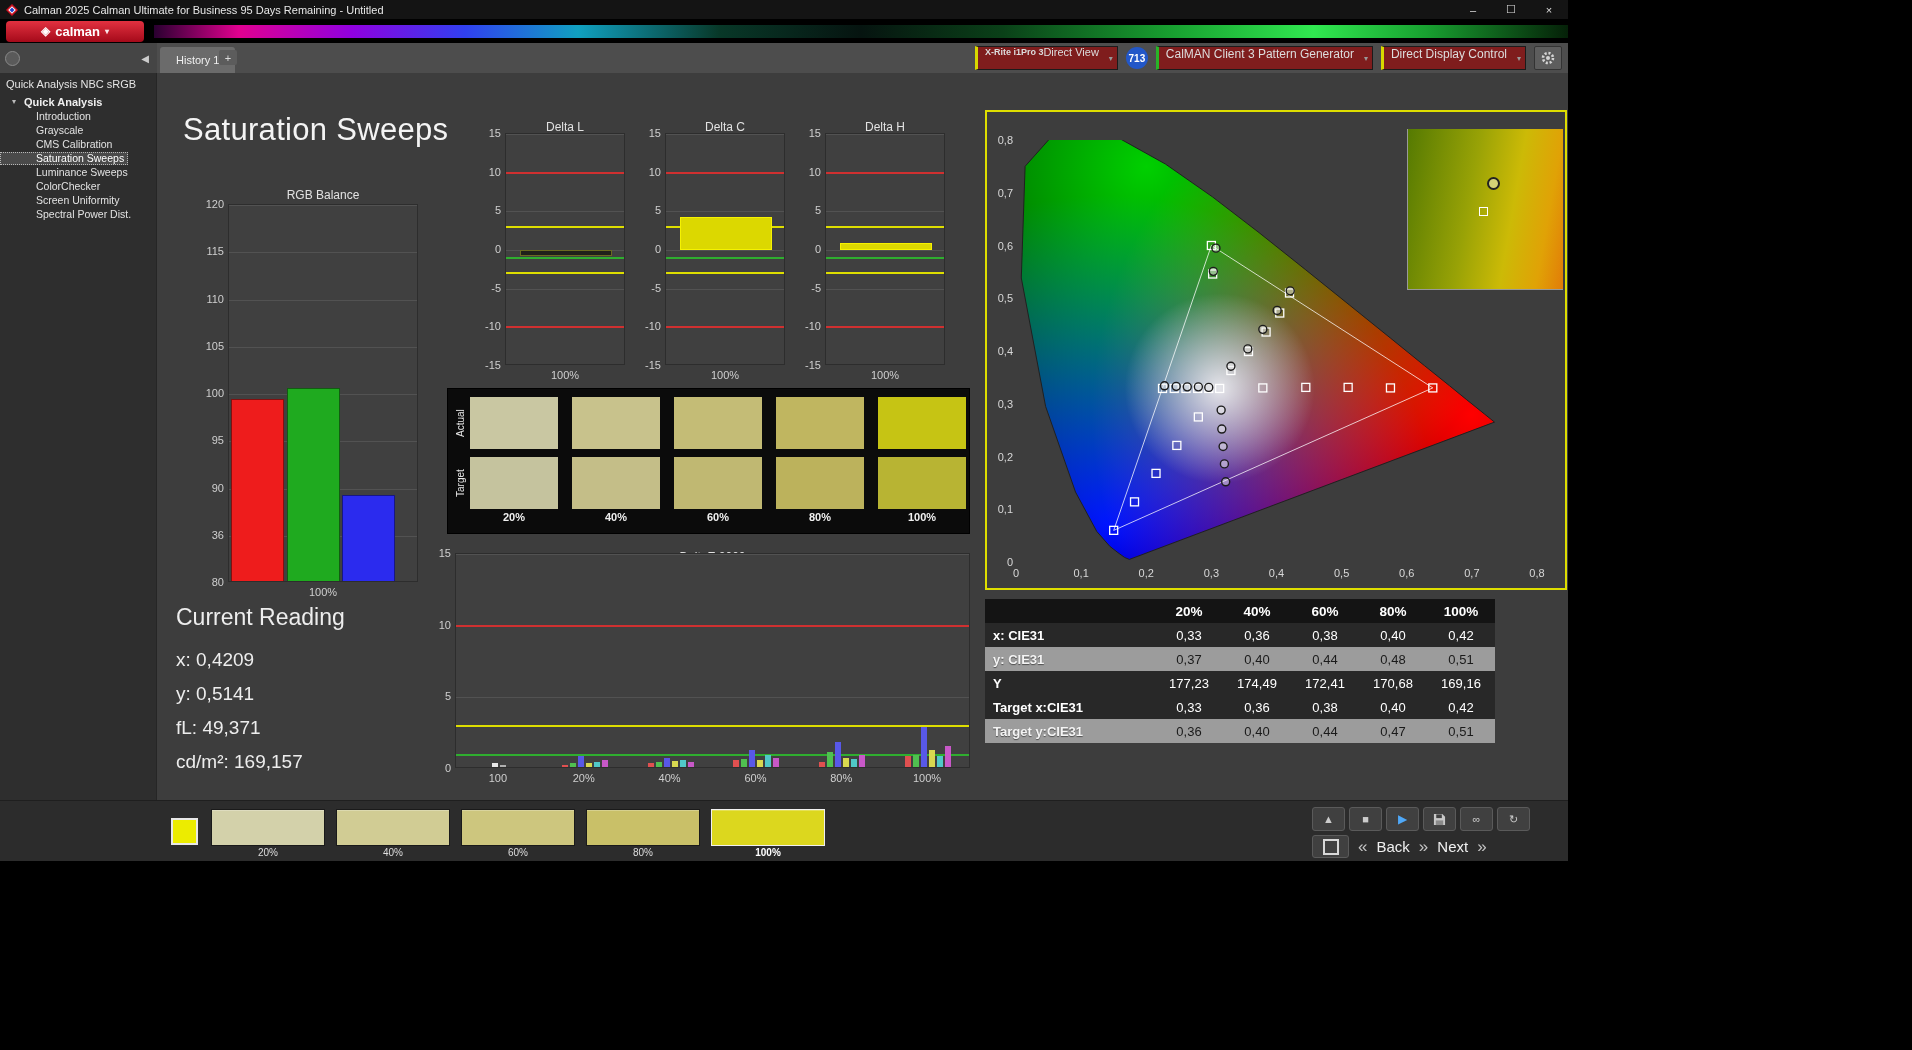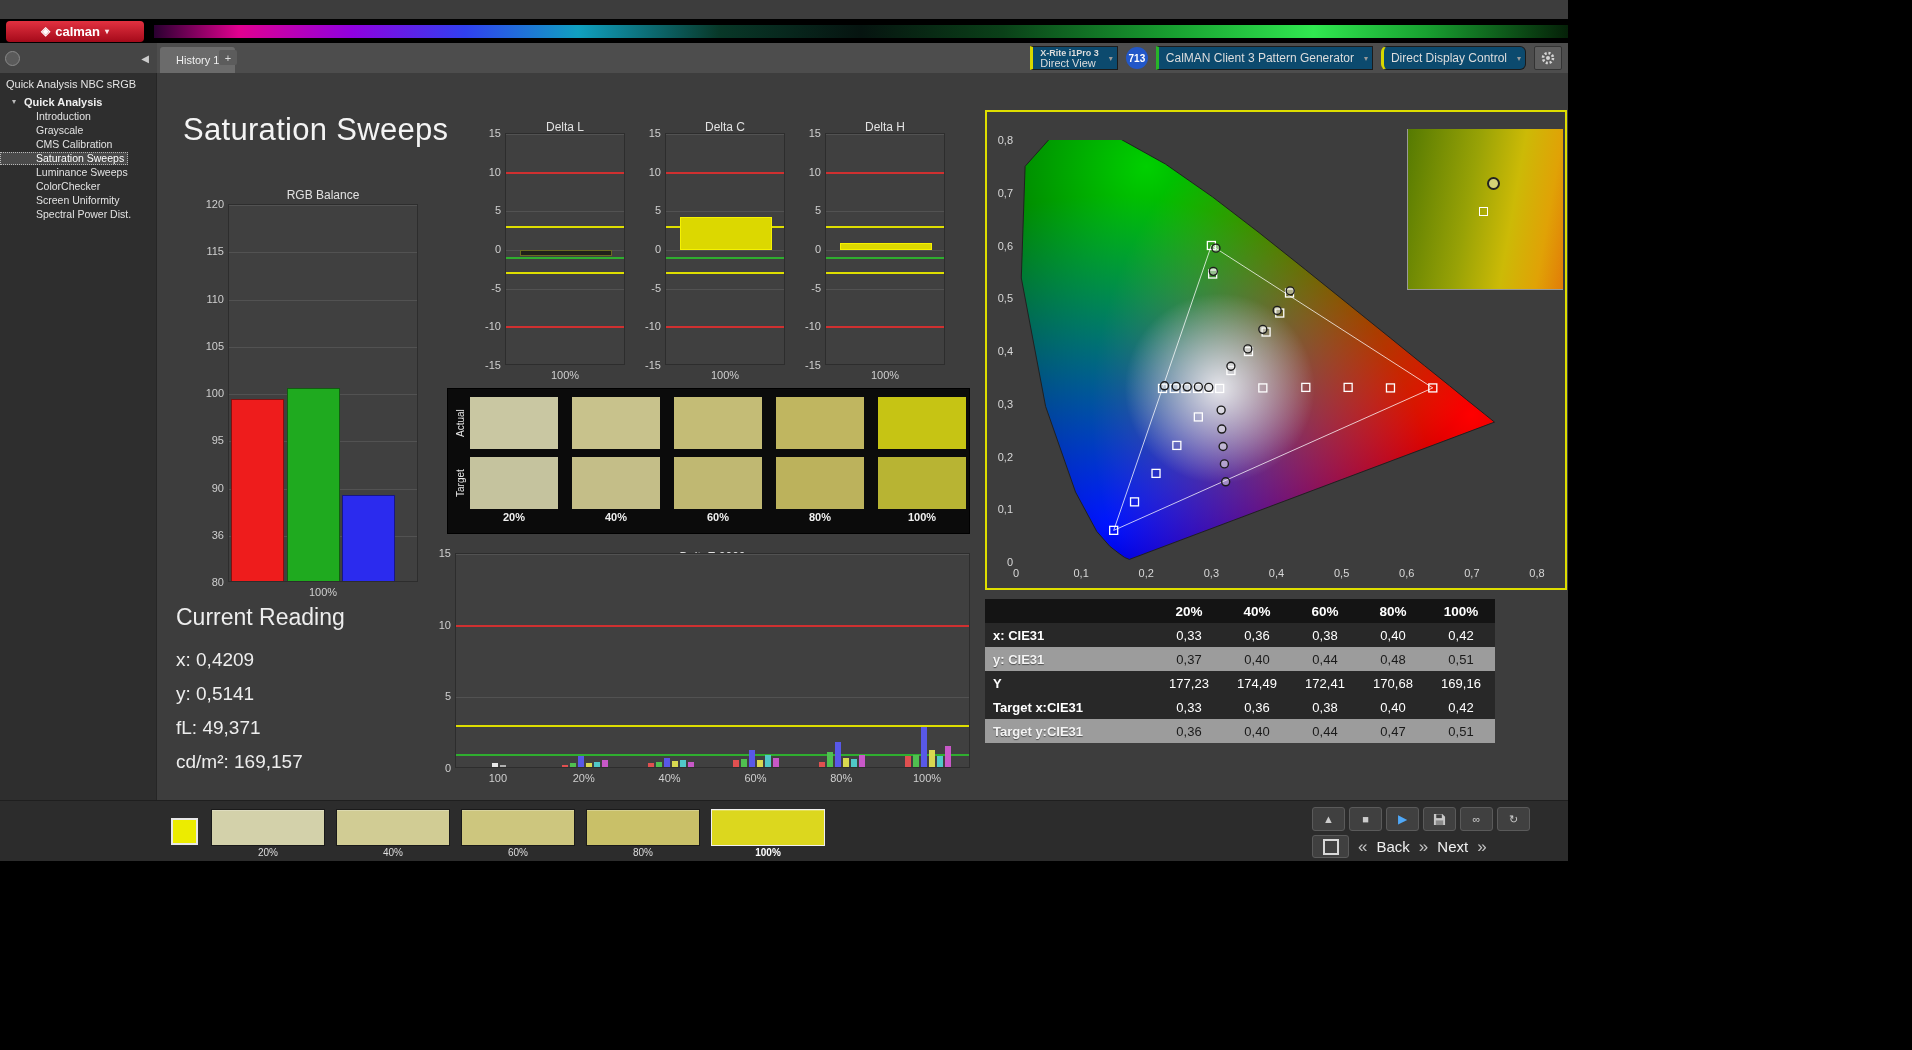--- a/index.html
+++ b/index.html
@@ -22,22 +22,22 @@
      background:linear-gradient(90deg,#2a0030 0%,#e00090 6%,#9000e0 14%,#3040f0 22%,#10a0c0 30%,#083828 40%,#061410 50%,#0a4018 60%,#18a030 72%,#30e850 82%,#18a030 90%,#052008 100%)}
 
   
   .tabbar{position:absolute;left:0;top:43px;width:100%;height:30px;background:#4d4d4d}
   .side-top{position:absolute;left:0;top:0;width:157px;height:30px;background:#454545;display:flex;align-items:center;justify-content:space-between;padding:0 5px;box-sizing:border-box}
   .round-btn{width:15px;height:15px;border-radius:50%;background:#5a5a5a;border:1px solid #8a8a8a;box-sizing:border-box}
   .collapse-btn{color:#ccc;font-size:10px;width:14px;text-align:center;cursor:default}
   .tab{position:absolute;left:160px;top:4px;height:26px;background:#6b6b6b;color:#f0f0f0;font-size:11px;display:flex;align-items:center;padding:0 16px;border-radius:3px 3px 0 0}
   .tab-add{position:absolute;left:219px;top:7px;width:18px;height:15px;background:#5c5c5c;color:#ddd;font-size:11px;display:flex;align-items:center;justify-content:center;border-radius:2px}
   .tab-controls{position:absolute;right:6px;top:3px;height:24px;display:flex;align-items:center;gap:8px}
-  .drop{position:relative;height:24px;background:#0c4a6e;border:1px solid #1b1b1b;border-left:3px solid #d8d800;
-        display:flex;flex-direction:column;justify-content:center;padding:0 18px 0 7px;color:#ddd;box-sizing:border-box}
+  .drop{position:relative;height:24px;background:#7f1d1d;border:1px solid #1b1b1b;border-left:3px solid #d8d800;
+        display:flex;flex-direction:row;justify-content:center;padding:0 18px 0 7px;color:#ddd;box-sizing:border-box}
   .drop .caret{position:absolute;right:4px;top:50%;transform:translateY(-50%);font-size:8px;color:#999}
   .drop-l1{font-size:9px;line-height:10px;font-weight:bold}
   .drop-l2{font-size:11px;line-height:10px}
   .drop-single{font-size:12px}
   .badge{width:22px;height:22px;border-radius:50%;background:#2257c8;color:#fff;font-size:10px;font-weight:bold;display:flex;align-items:center;justify-content:center}
   .gear-btn{width:28px;height:24px;background:#5d5d5d;border:1px solid #333;display:flex;align-items:center;justify-content:center;border-radius:2px;box-sizing:border-box}
 
   
   .sidebar{position:absolute;left:0;top:73px;width:157px;height:727px;background:#2e2e2e;border-right:1px solid #262626;box-sizing:border-box}
   .sidebar-header{padding:5px 15px 2px 6px;font-size:11px;color:#e4e4e4}
@@ -120,20 +120,35 @@
   .display-btn{width:37px;height:23px;background:#404040;border:1px solid #5a5a5a;border-radius:3px;display:flex;align-items:center;justify-content:center;box-sizing:border-box}
   .display-btn .sq{width:12px;height:12px;border:2px solid #d8d8d8;display:block}
   .nav-glyph{color:#c4c4c4;font-size:17px;line-height:23px}
   .nav-label{color:#f0f0f0;font-size:15px;line-height:23px}
 </style>
 </head>
 <body>
 
 <div class="app">
 
+  <div class="titlebar">
+    <span style="display:flex">
+      <svg width="12" height="12" viewBox="0 0 12 12">
+          <path d="M6 0 L12 6 L6 12 L0 6 Z" fill="#cc1020"></path>
+          <path d="M6 2.2 L9.8 6 L6 9.8 L2.2 6 Z" fill="#ffffff"></path>
+          <path d="M6 3.6 L8.4 6 L6 8.4 L3.6 6 Z" fill="#2244cc"></path>
+        </svg>
+    </span>
+    <span>Calman 2025 Calman Ultimate for Business 95 Days Remaining  - Untitled</span>
+    <span class="win-btns">
+      <span class="win-btn">–</span>
+      <span class="win-btn">☐</span>
+      <span class="win-btn">×</span>
+    </span>
+  </div>
 
   <div class="toolbar">
     <div class="logo">
       <span class="logo-mark">◈</span>
       <span>calman</span>
       <span class="logo-caret">▾</span>
     </div>
     <div class="spectrum"></div>
   </div>
 
@@ -148,21 +163,21 @@
       <div class="drop" style="border-left-color: rgb(216, 216, 0);">
         <span class="drop-l1">X-Rite i1Pro 3</span>
         <span class="drop-l2">Direct View</span>
         <span class="caret">▾</span>
       </div>
       <div class="badge">713</div>
       <div class="drop" style="border-left-color: rgb(40, 180, 40);">
         <span class="drop-single">CalMAN Client 3 Pattern Generator</span>
         <span class="caret">▾</span>
       </div>
-      <div class="drop" style="border-left-color: rgb(216, 216, 0); border-radius: 6px;">
+      <div class="drop" style="border-left-color: rgb(216, 216, 0);">
         <span class="drop-single">Direct Display Control</span>
         <span class="caret">▾</span>
       </div>
       <div class="gear-btn">
         <span style="display:flex">
           <svg width="16" height="16" viewBox="0 0 16 16">
               <circle cx="8" cy="8" r="5" fill="none" stroke="#d4d4d4" stroke-width="2.6" stroke-dasharray="2.1 1.8"></circle>
               <circle cx="8" cy="8" r="2" fill="#d4d4d4"></circle>
             </svg>
         </span>

